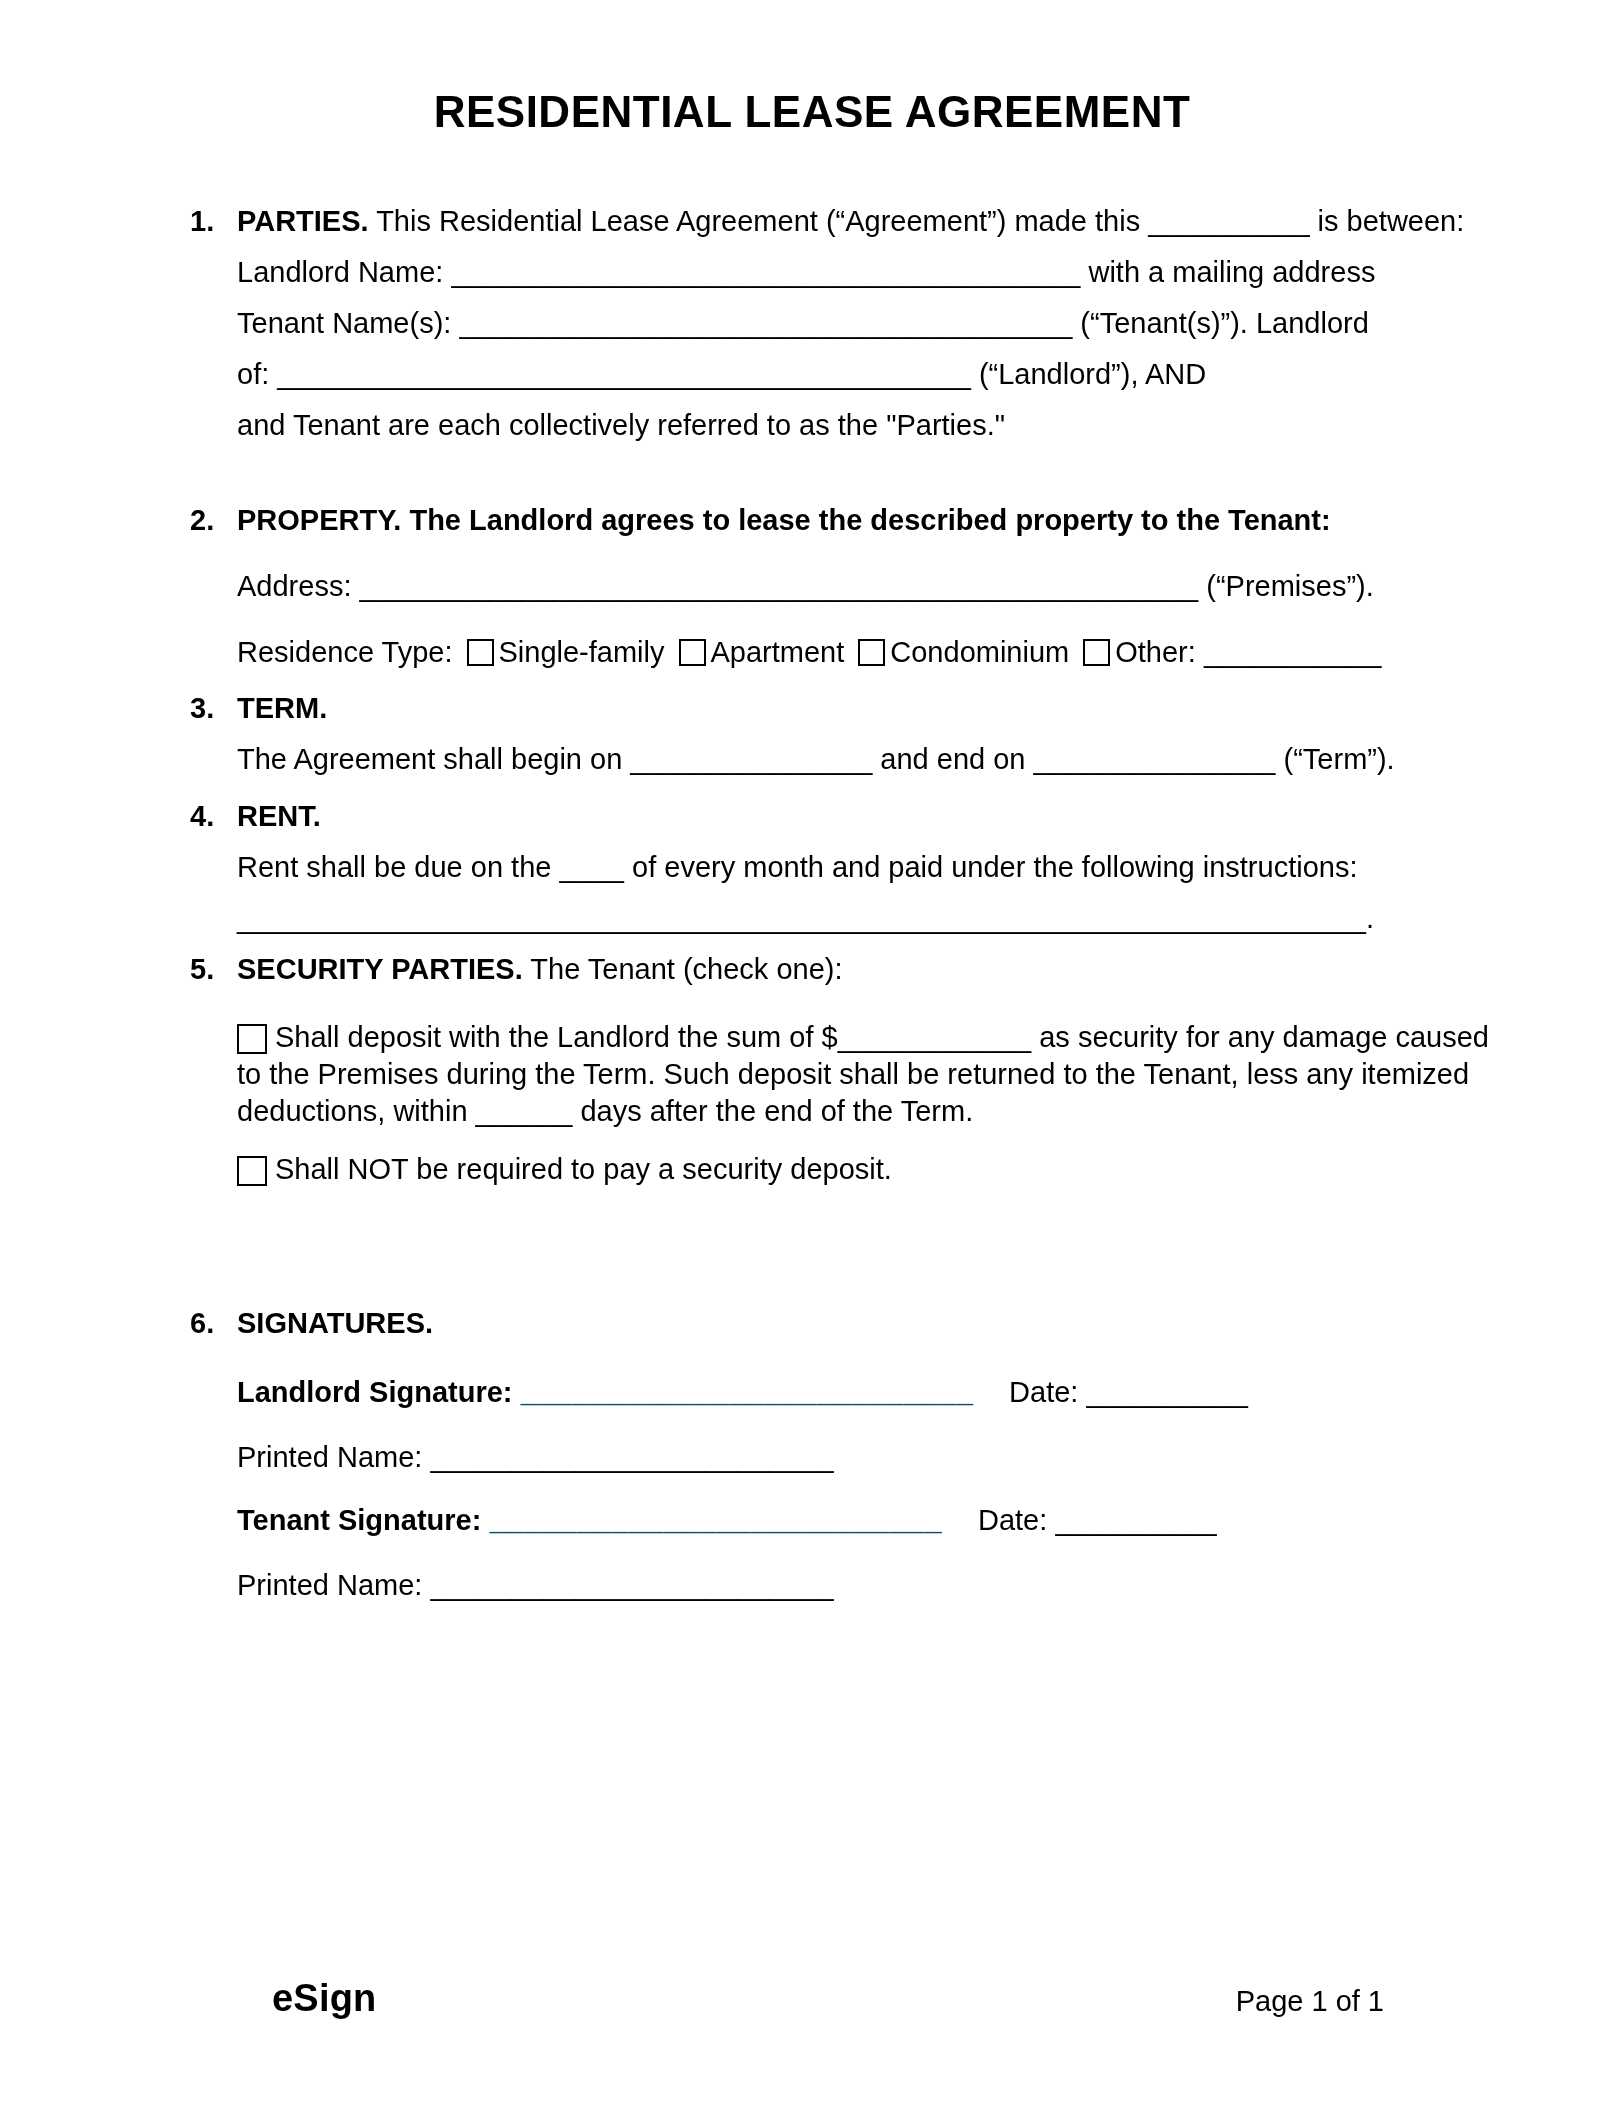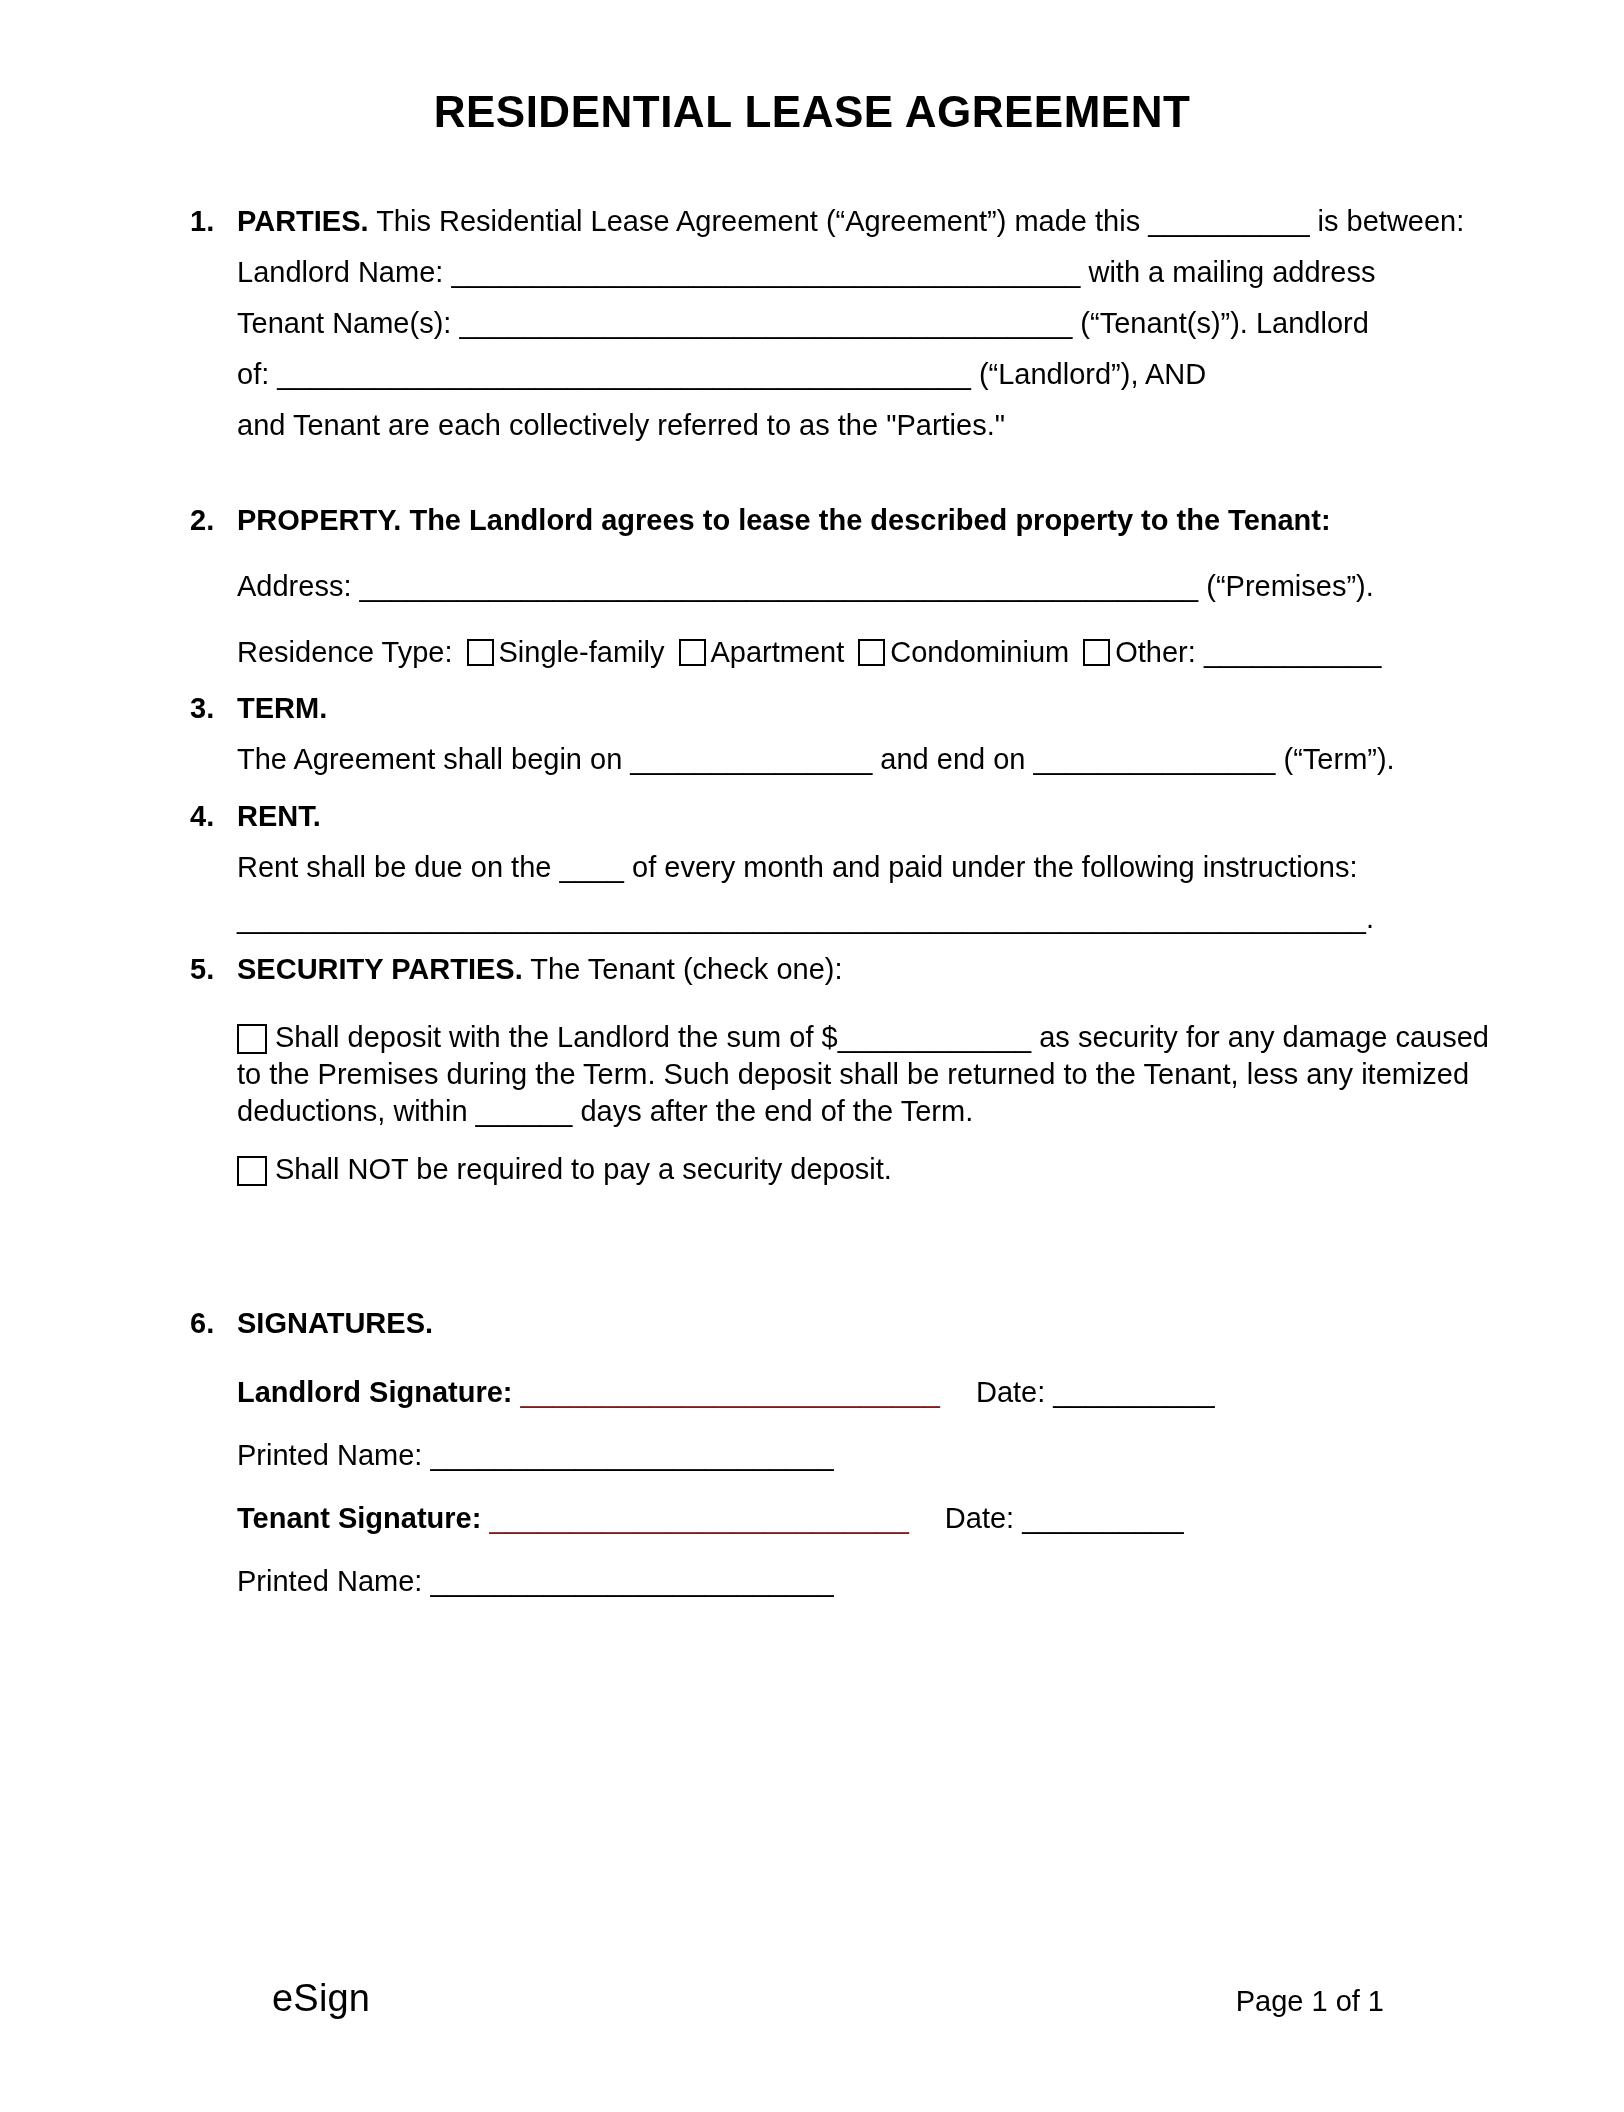--- a/index.html
+++ b/index.html
@@ -41,31 +41,31 @@
     background: #fff;
     vertical-align: -4px;
     margin: 0 5px 0 14px;
   }
   .cb-lg { width: 30px; height: 30px; vertical-align: -7px; margin: 0 8px 0 0; }
   .sd-para { margin-top: 24px; }
   .sd-para2 { margin-top: 21px; }
   .sd-line { font-size: 29px; line-height: 37px; white-space: nowrap; }
   .sig-row { font-size: 29px; line-height: 37px; margin-top: 26px; white-space: nowrap; }
   .sig-row-first { margin-top: 25px; }
-  .sig-line { color: #7f1d1d; }
+  .sig-line { color: #0c4a6e; font-family: Liberation Mono, monospace; }
   .date-label { margin-left: 28px; }
   .footer {
     position: absolute;
     left: 0; right: 0; bottom: 92px;
     display: flex;
     justify-content: space-between;
     align-items: baseline;
     padding: 0 240px 0 272px;
   }
-  .brand { font-size: 38px; font-weight: normal; letter-spacing: 0.2px; }
+  .brand { font-size: 38px; font-weight: bold; letter-spacing: 0.2px; }
   .page-label { font-size: 29px; }
 </style>
 </head>
 <body>
 
 <div class="page">
   <div class="content">
 
     <h1 class="title">RESIDENTIAL LEASE AGREEMENT</h1>
 

